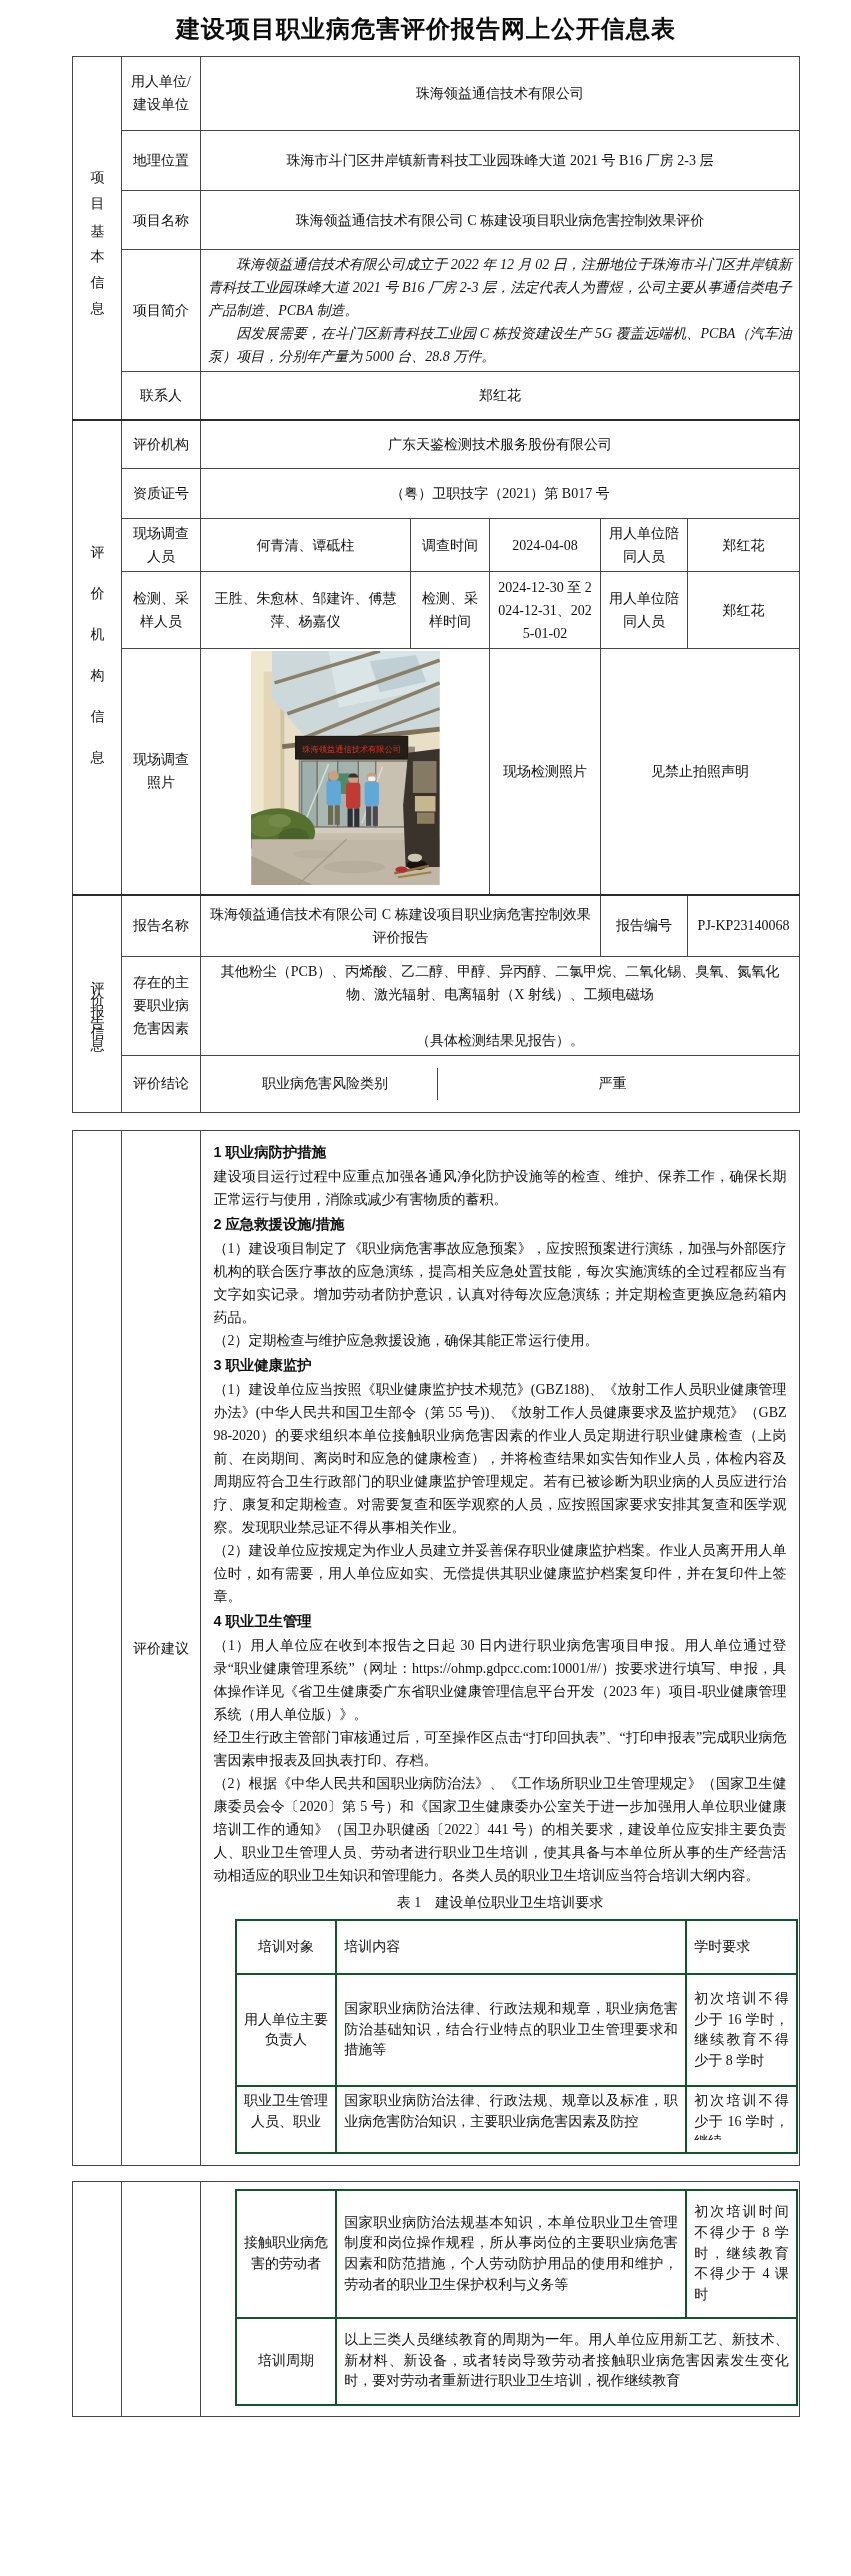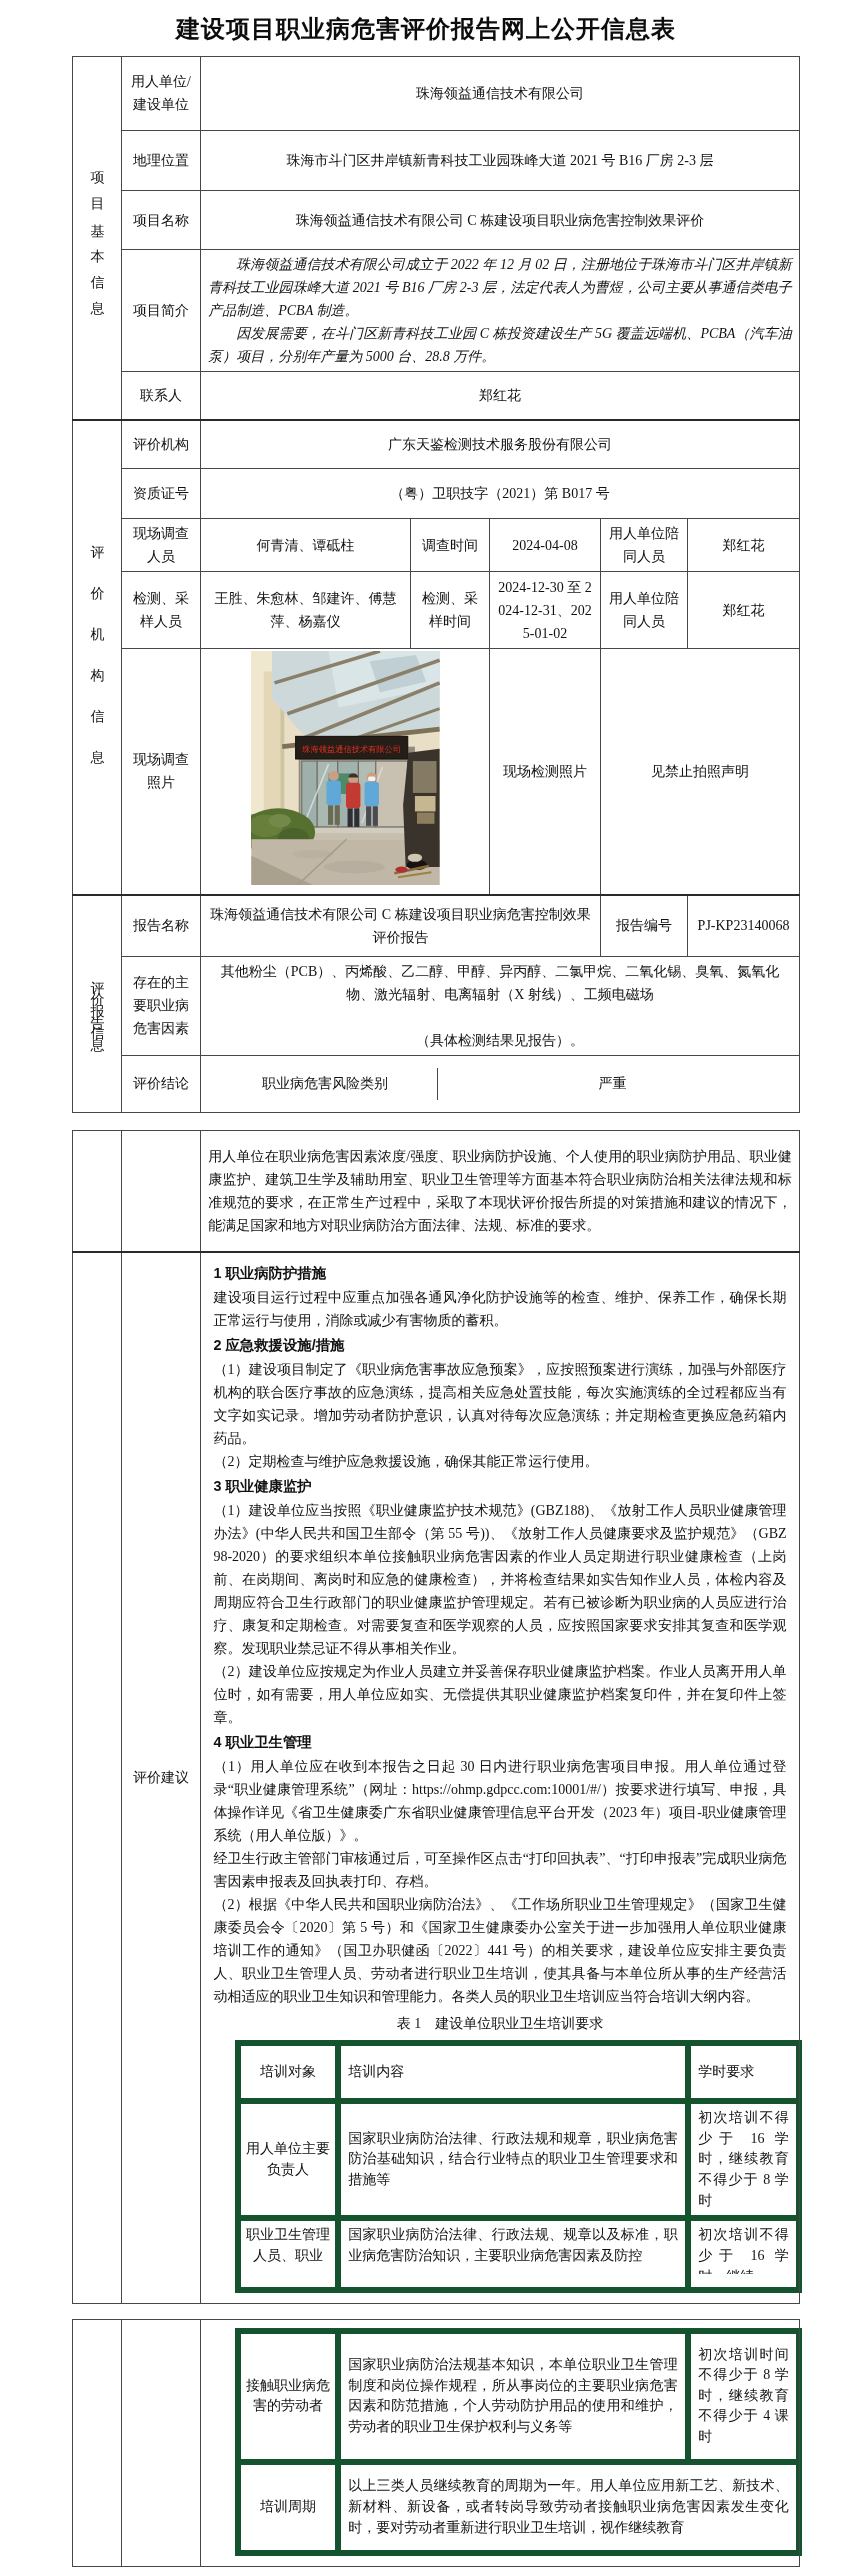--- a/index.html
+++ b/index.html
@@ -68,21 +68,21 @@
   .intro-cell { border-bottom: 2.1px solid #2a2a2a !important; }
   .tcaption { text-align: center; line-height: 26px; margin: 3.1px 0; }
   table.train {
     border-collapse: collapse;
     table-layout: fixed;
     width: 562px;
     margin: 2.1px 0 3.1px 21.6px;
     border: 1px solid #3a3a3a;
   }
   table.train td {
-    border: 6px solid #14532d;
+    border: 2px solid #14532d;
     font-size: 14px;
     line-height: 20.6px;
     padding: 4.1px 7.2px;
     vertical-align: middle;
   }
   table.train td.t-target { text-align: center; padding: 4.1px 4.1px; }
   table.train td.t-head { text-align: left; }
   .clip { overflow: hidden; }
   tr.cutrow > td { vertical-align: top; }
   .photo-cell { text-align: center; vertical-align: middle; padding: 1.5px !important; }
@@ -274,27 +274,20 @@
 
   <div style="height:17.5px"></div>
 
   <table class="sheet">
     <colgroup>
       <col style="width:49px">
         <col style="width:79px">
         <col style="width:599px">
     </colgroup>
     <tbody>
-    <tr>
-      <td class="section intro-cell"></td>
-      <td class="label intro-cell"></td>
-      <td class="content intro-cell" style="height:113px">
-        <p class="block">用人单位在职业病危害因素浓度/强度、职业病防护设施、个人使用的职业病防护用品、职业健康监护、建筑卫生学及辅助用室、职业卫生管理等方面基本符合职业病防治相关法律法规和标准规范的要求，在正常生产过程中，采取了本现状评价报告所提的对策措施和建议的情况下，能满足国家和地方对职业病防治方面法律、法规、标准的要求。</p>
-      </td>
-    </tr>
     <tr>
       <td class="section"></td>
       <td class="label">评价建议</td>
       <td class="content" style="padding:7.2px 12.4px">
         <h3 class="sec-h">1 职业病防护措施</h3>
         <p class="block">建设项目运行过程中应重点加强各通风净化防护设施等的检查、维护、保养工作，确保长期正常运行与使用，消除或减少有害物质的蓄积。</p>
         <h3 class="sec-h">2 应急救援设施/措施</h3>
         <p class="block">（1）建设项目制定了《职业病危害事故应急预案》，应按照预案进行演练，加强与外部医疗机构的联合医疗事故的应急演练，提高相关应急处置技能，每次实施演练的全过程都应当有文字如实记录。增加劳动者防护意识，认真对待每次应急演练；并定期检查更换应急药箱内药品。</p>
         <p class="block">（2）定期检查与维护应急救援设施，确保其能正常运行使用。</p>
         <h3 class="sec-h">3 职业健康监护</h3>

